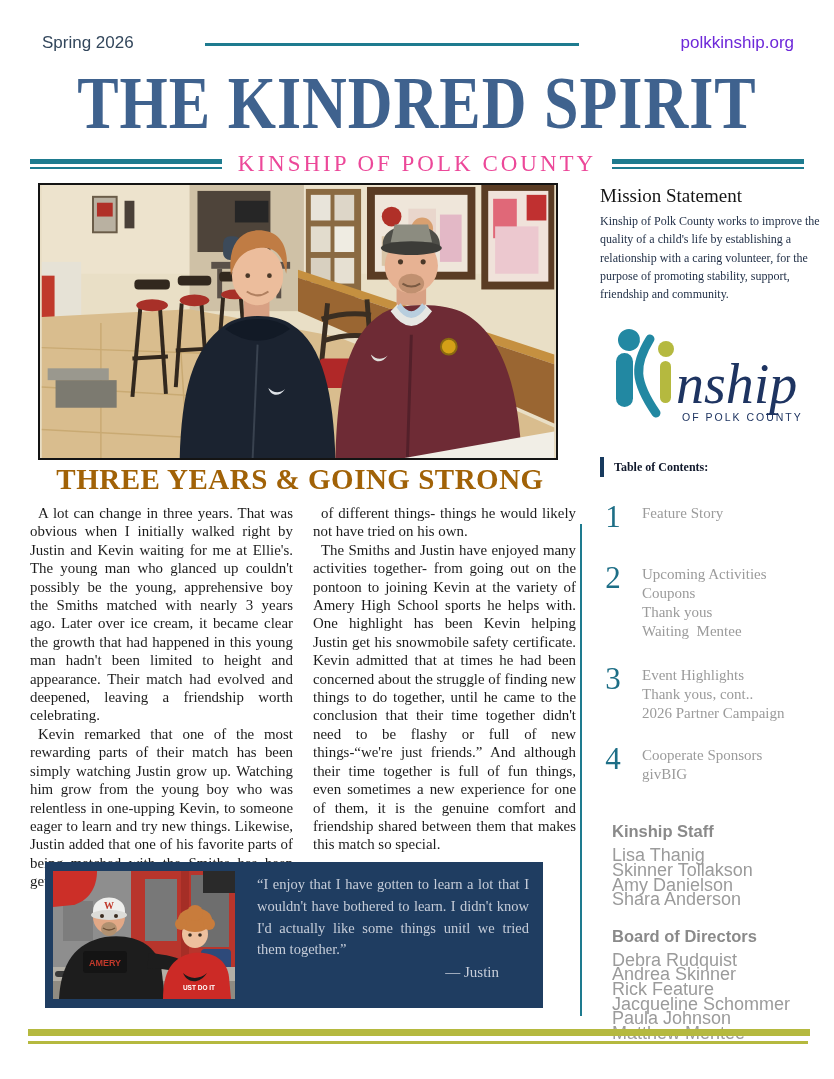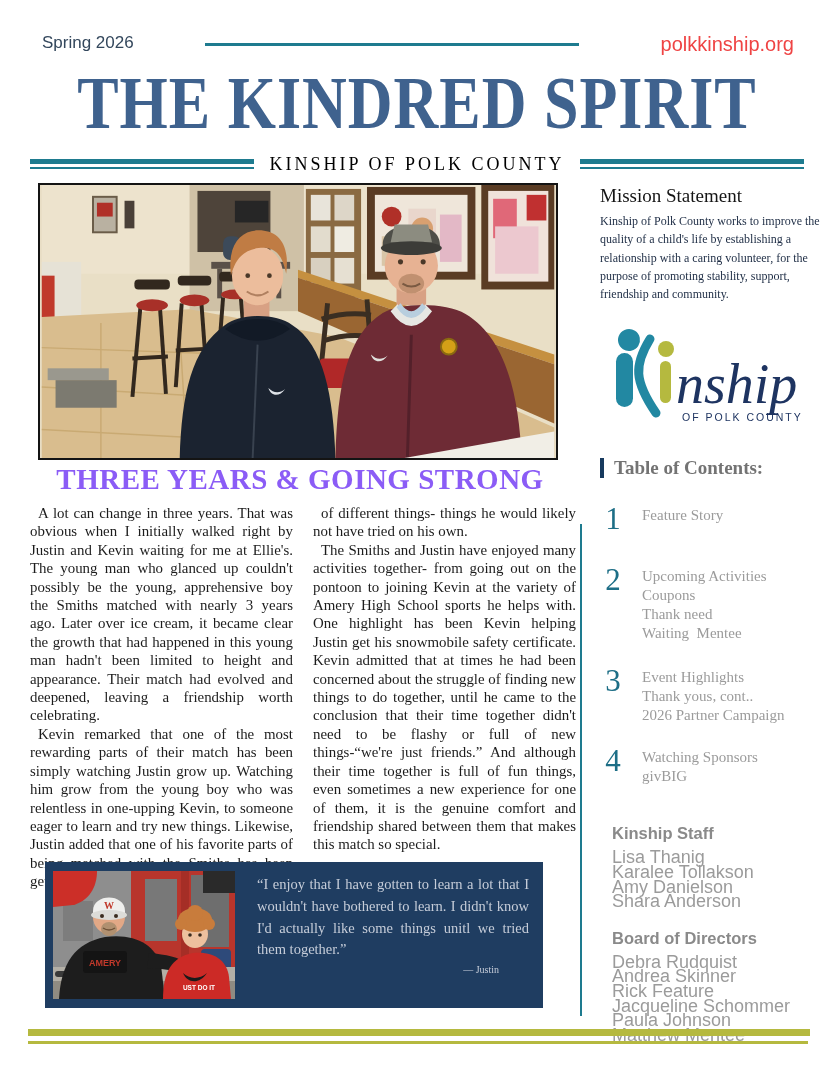--- a/index.html
+++ b/index.html
@@ -19,55 +19,55 @@
     font-family: "Liberation Sans", sans-serif;
     font-size: 17px; color: #33475c; text-align: right;
   }
   .header-rule {
     position: absolute; left: 205px; top: 43px;
     width: 374px; height: 3px; background: #1e7b8f;
   }
   .website-label {
     position: absolute; right: 40px; top: 33px;
     font-family: "Liberation Sans", sans-serif;
-    font-size: 20px; color: #ef4444;
+    font-size: 17px; color: #6d28d9;
   }
   .masthead {
     position: absolute; left: 0; top: 62px; width: 834px;
     text-align: center;
     font-size: 62px; font-weight: bold; color: #3f628e;
     letter-spacing: 1px;
     transform: scaleY(1.18); transform-origin: top center;
   }
 
   
   .banner {
     position: absolute; left: 30px; top: 150px; width: 774px; height: 28px;
     display: flex; align-items: center; gap: 16px;
   }
   .banner-lines { flex: 1; display: flex; flex-direction: column; gap: 3px; }
   .banner-lines .thick { height: 5px; background: #1e7b8f; }
   .banner-lines .thin  { height: 2px; background: #1e7b8f; }
   .banner-text {
-    font-size: 18px; color: #000000; letter-spacing: 3px; white-space: nowrap;
+    font-size: 23px; color: #ec4899; letter-spacing: 3px; white-space: nowrap;
   }
 
   
   .feature-photo {
     position: absolute; left: 38px; top: 183px;
     width: 520px; height: 277px;
     border: 2px solid #141414; background: #e8ddc4;
   }
   .feature-photo svg { display: block; width: 100%; height: 100%; }
 
   
   .headline {
     position: absolute; left: 20px; top: 463px; width: 560px;
     text-align: center;
-    font-size: 29px; font-weight: bold; color: #8b5cf6; letter-spacing: 0.5px;
+    font-size: 29px; font-weight: bold; color: #a16207; letter-spacing: 0.5px;
   }
   .columns {
     position: absolute; left: 30px; top: 504px; width: 546px;
     display: flex; gap: 20px;
   }
   .col { width: 266px; font-size: 14.9px; line-height: 18.4px; color: #1c1c1c; text-align: justify; }
   .col p { text-indent: 8px; }
 
   
   .quote-box {
@@ -77,32 +77,32 @@
   .quote-photo {
     position: absolute; left: 8px; top: 9px; width: 182px; height: 128px;
     background: #8e8e8e; overflow: hidden;
   }
   .quote-photo svg { display: block; width: 100%; height: 100%; }
   .quote-content {
     position: absolute; left: 212px; top: 12px; right: 14px; bottom: 6px;
   }
   .quote-title { font-size: 19px; font-weight: bold; color: #dfe3ea; margin-bottom: 12px; }
   .quote-text  { font-size: 14.5px; line-height: 1.5; color: #c6cdd9; text-align: justify; }
-  .quote-attrib { margin-top: 3px; margin-right: 30px; text-align: right; font-size: 10px; color: #c6cdd9; }
+  .quote-attrib { margin-top: 3px; margin-right: 30px; text-align: right; font-size: 15px; color: #c6cdd9; }
 
   
   .sidebar { position: absolute; left: 600px; top: 185px; width: 232px; }
   .mission-title { font-size: 19px; font-weight: normal; color: #151515; }
   .mission-text  { margin-top: 5px; font-size: 12px; line-height: 18.3px; color: #1d2c44; }
 
   .logo-block { margin-top: 22px; margin-left: 2px; width: 220px; height: 102px; }
 
   .toc-header { margin-top: 30px; display: flex; align-items: center; gap: 10px; }
   .toc-bar { width: 4px; height: 20px; background: #173a5e; }
-  .toc-title { font-size: 19px; font-weight: bold; color: #737373; }
+  .toc-title { font-size: 12px; font-weight: bold; color: #0f172a; }
   .toc-list { margin-top: 24px; }
   .toc-item { display: flex; gap: 16px; }
   .toc-item.m1 { margin-bottom: 30px; }
   .toc-item.m2 { margin-bottom: 22px; }
   .toc-item.m3 { margin-bottom: 20px; }
   .toc-number { width: 26px; font-size: 31px; line-height: 1; color: #1d6e86; text-align: center; }
   .toc-lines { padding-top: 3px; }
   .toc-line { font-size: 15px; line-height: 19px; color: #9b9b9b; white-space: pre-wrap; }
 
   .people-section { font-family: "Liberation Sans", sans-serif; margin-left: 12px; }
@@ -344,46 +344,46 @@
         <div class="toc-number">1</div>
         <div class="toc-lines">
           <div class="toc-line">Feature Story</div>
         </div>
       </div>
       <div class="toc-item m2">
         <div class="toc-number">2</div>
         <div class="toc-lines">
           <div class="toc-line">Upcoming Activities</div>
           <div class="toc-line">Coupons</div>
-          <div class="toc-line">Thank need</div>
+          <div class="toc-line">Thank yous</div>
           <div class="toc-line">Waiting  Mentee</div>
         </div>
       </div>
       <div class="toc-item m3">
         <div class="toc-number">3</div>
         <div class="toc-lines">
           <div class="toc-line">Event Highlights</div>
           <div class="toc-line">Thank yous, cont..</div>
           <div class="toc-line">2026 Partner Campaign</div>
         </div>
       </div>
       <div class="toc-item">
         <div class="toc-number">4</div>
         <div class="toc-lines">
-          <div class="toc-line">Watching Sponsors</div>
+          <div class="toc-line">Cooperate Sponsors</div>
           <div class="toc-line">givBIG</div>
         </div>
       </div>
     </div>
 
     <div class="people-section">
       <div class="staff-block">
         <div class="people-title">Kinship Staff</div>
         <div class="person-name">Lisa Thanig</div>
-        <div class="person-name">Karalee Tollakson</div>
+        <div class="person-name">Skinner Tollakson</div>
         <div class="person-name">Amy Danielson</div>
         <div class="person-name">Shara Anderson</div>
       </div>
       <div class="board-block">
         <div class="people-title">Board of Directors</div>
         <div class="person-name">Debra Rudquist</div>
         <div class="person-name">Andrea Skinner</div>
         <div class="person-name">Rick Feature</div>
         <div class="person-name">Jacqueline Schommer</div>
         <div class="person-name">Paula Johnson</div>

